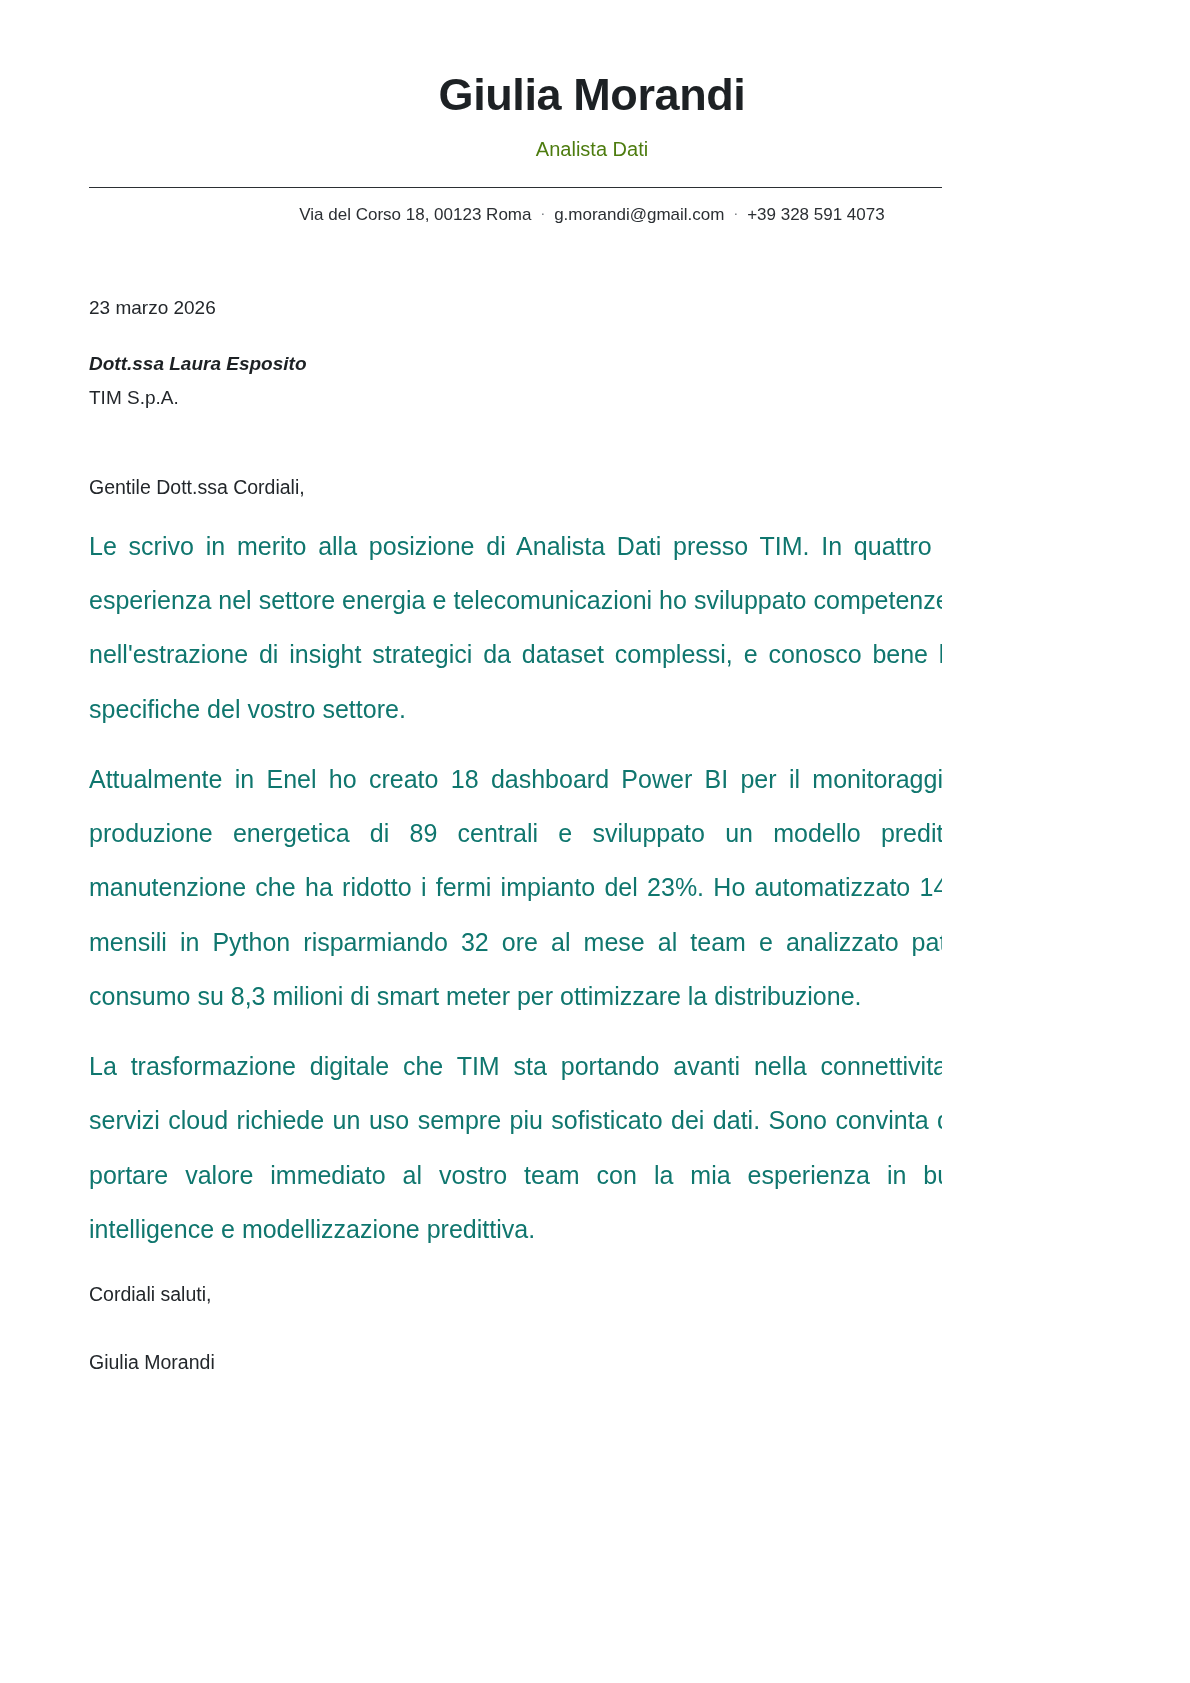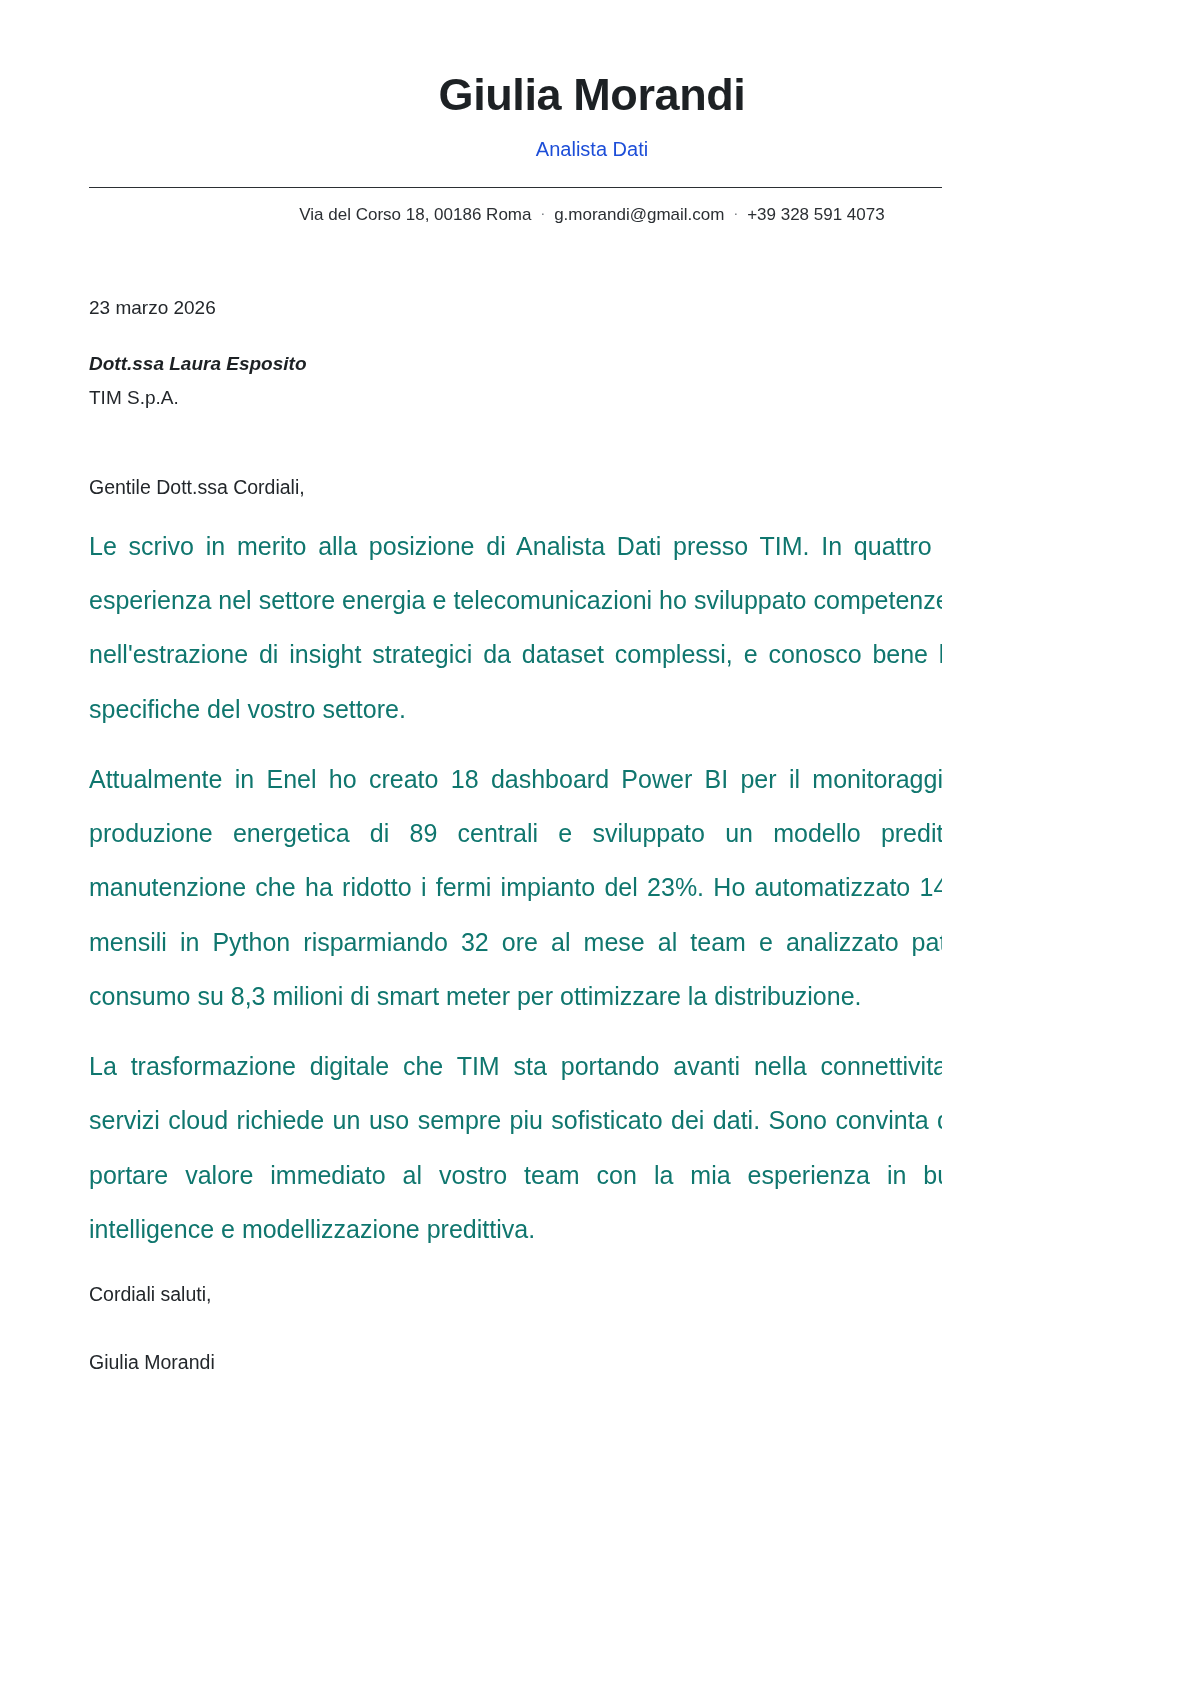--- a/index.html
+++ b/index.html
@@ -36,21 +36,21 @@
     font-size: 45px;
     font-weight: 700;
     letter-spacing: -0.4px;
     line-height: 1.12;
     color: #1d2124;
     margin: 0;
   }
   .candidate-title {
     font-size: 20px;
     font-weight: 400;
-    color: #1d4ed8;
+    color: #4d7c0f;
     margin: 17px 0 0 0;
     line-height: 1.2;
   }
   .header-rule {
     margin-top: 26px;
     height: 0;
     border-top: 1.6px solid #2b2f33;
     width: 1004px;
   }
   .contact-line {
@@ -127,21 +127,21 @@
 <body>
 
 <div class="page">
   <div class="sheet">
 
     <div class="header">
       <h1 class="candidate-name">Giulia Morandi</h1>
       <div class="candidate-title">Analista Dati</div>
       <div class="header-rule"></div>
       <div class="contact-line">
-        <span>Via del Corso 18, 00186 Roma</span><span class="contact-sep">·</span><span>g.morandi@gmail.com</span><span class="contact-sep">·</span><span>+39 328 591 4073</span>
+        <span>Via del Corso 18, 00123 Roma</span><span class="contact-sep">·</span><span>g.morandi@gmail.com</span><span class="contact-sep">·</span><span>+39 328 591 4073</span>
       </div>
     </div>
 
     <div class="letter">
       <div class="letter-date">23 marzo 2026</div>
 
       <div class="recipient-block">
         <div class="recipient-name">Dott.ssa Laura Esposito</div>
         <div class="recipient-company">TIM S.p.A.</div>
       </div>

